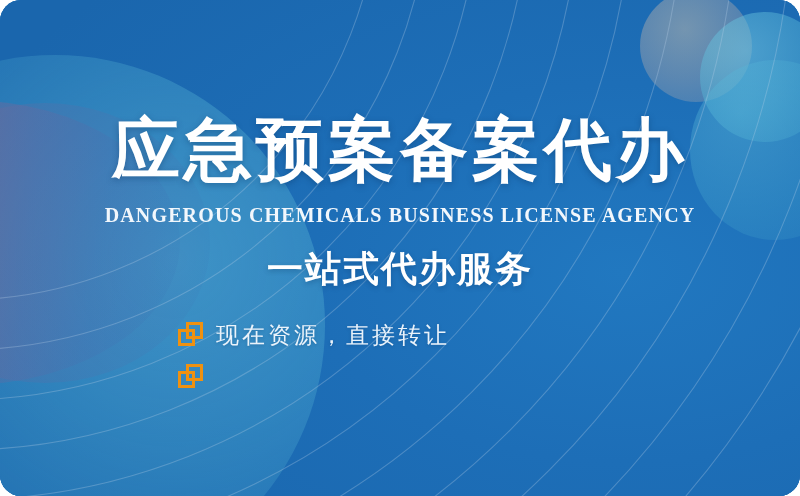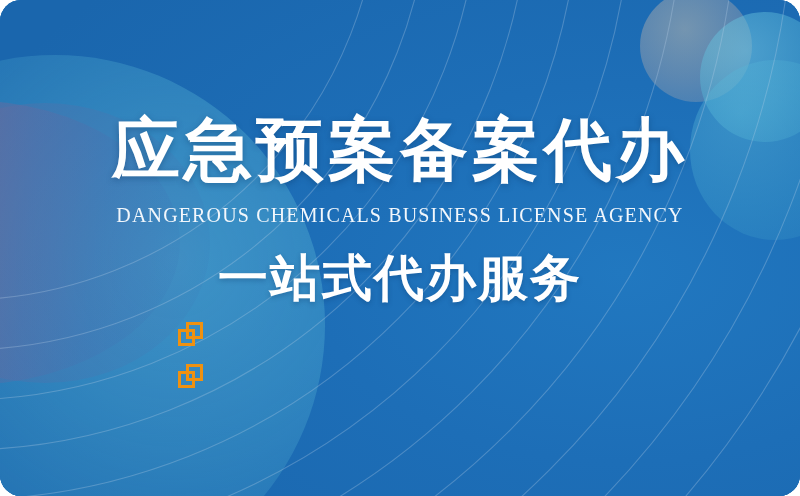--- a/index.html
+++ b/index.html
@@ -137,32 +137,32 @@
   }
   .subtitle-en {
     position: absolute;
     left: 0;
     right: 0;
     top: 204px;
     text-align: center;
     color: #f2f7fc;
     font-family: "Liberation Serif", "DejaVu Serif", serif;
     font-size: 20px;
-    font-weight: normal;
+    font-weight: bold;
     letter-spacing: 1.15px;
     white-space: nowrap;
   }
   .subtitle-cn {
     position: absolute;
     left: 0;
     right: 0;
     top: 245px;
     text-align: center;
     color: #ffffff;
-    font-size: 50px;
+    font-size: 36px;
     font-weight: bold;
     letter-spacing: 2px;
     font-family: "DejaVu Sans", "Liberation Sans", sans-serif;
     text-shadow: 0 2px 5px rgba(10, 50, 95, 0.3);
   }
 
   .features {
     position: absolute;
     left: 178px;
     top: 316px;
@@ -248,20 +248,21 @@
 
     <div class="subtitle-cn">一站式代办服务</div>
 
     <div class="features">
 
       <div class="feature">
         <span class="feat-icon">
           <span class="sq-a"></span>
             <span class="sq-b"></span>
         </span>
+        <span class="feat-text">现在资源，直接转让</span>
       </div>
 
 
       <div class="feature">
         <span class="feat-icon">
           <span class="sq-a"></span>
             <span class="sq-b"></span>
         </span>
       </div>
 

